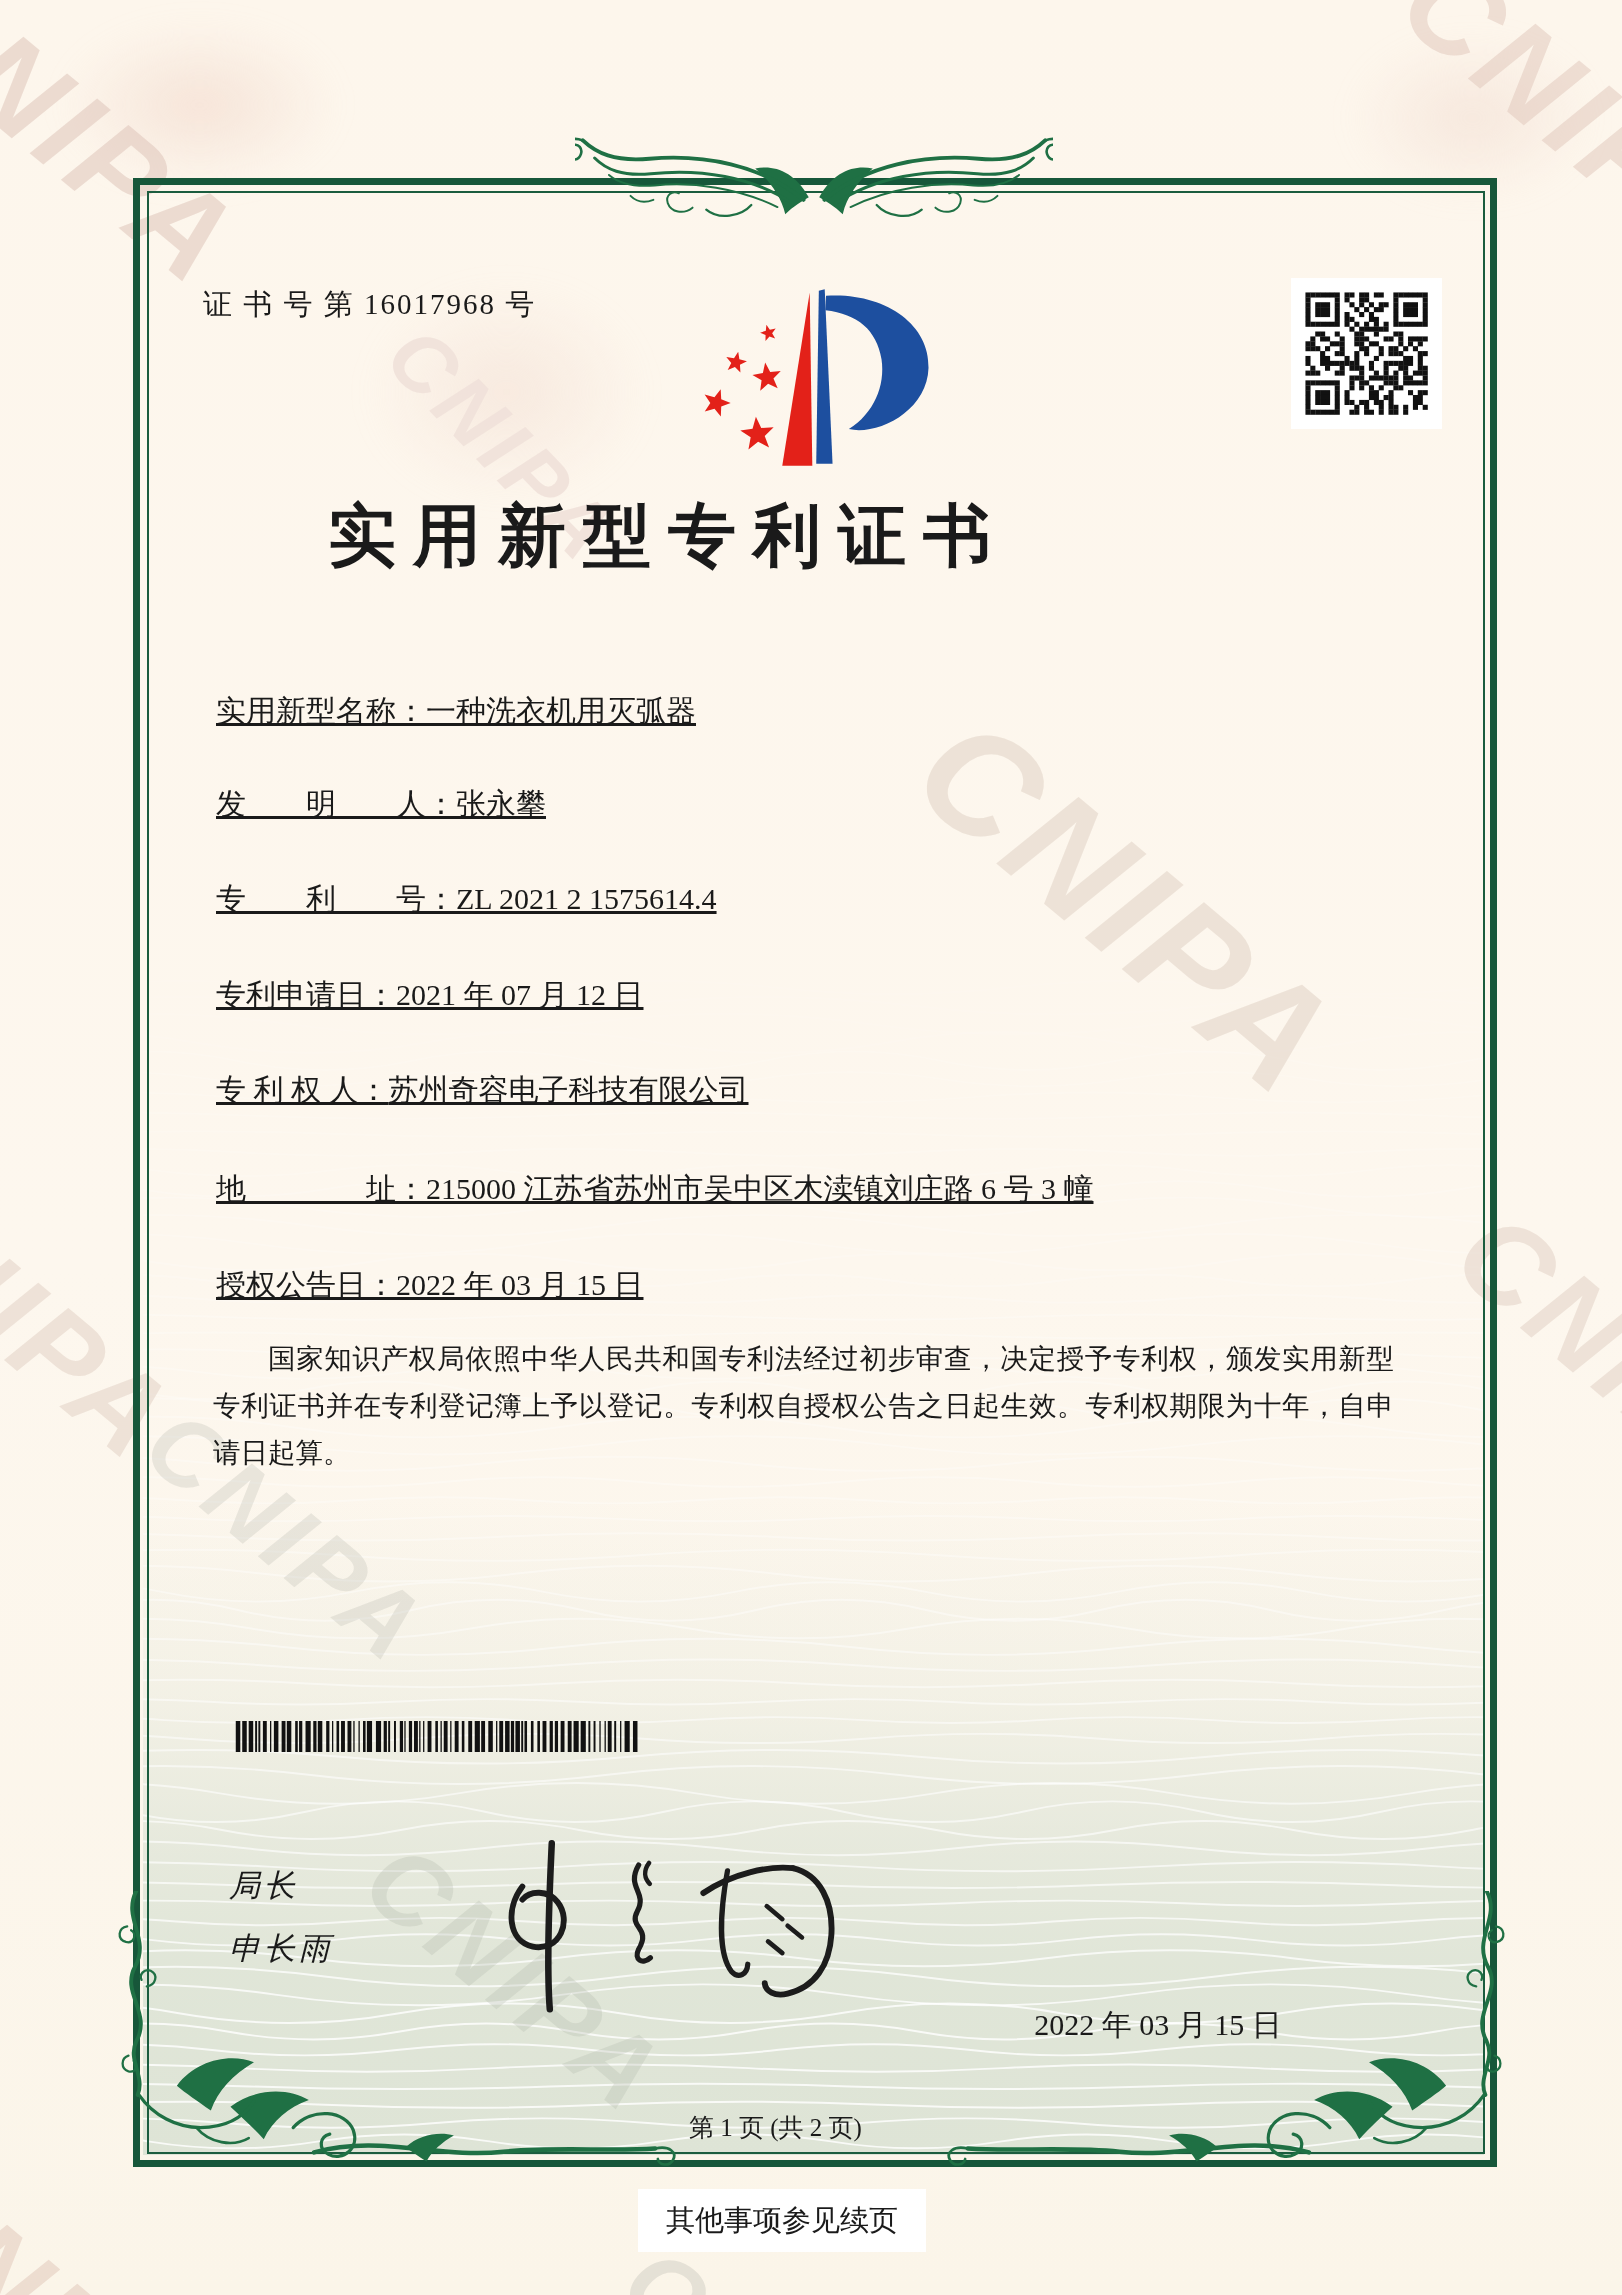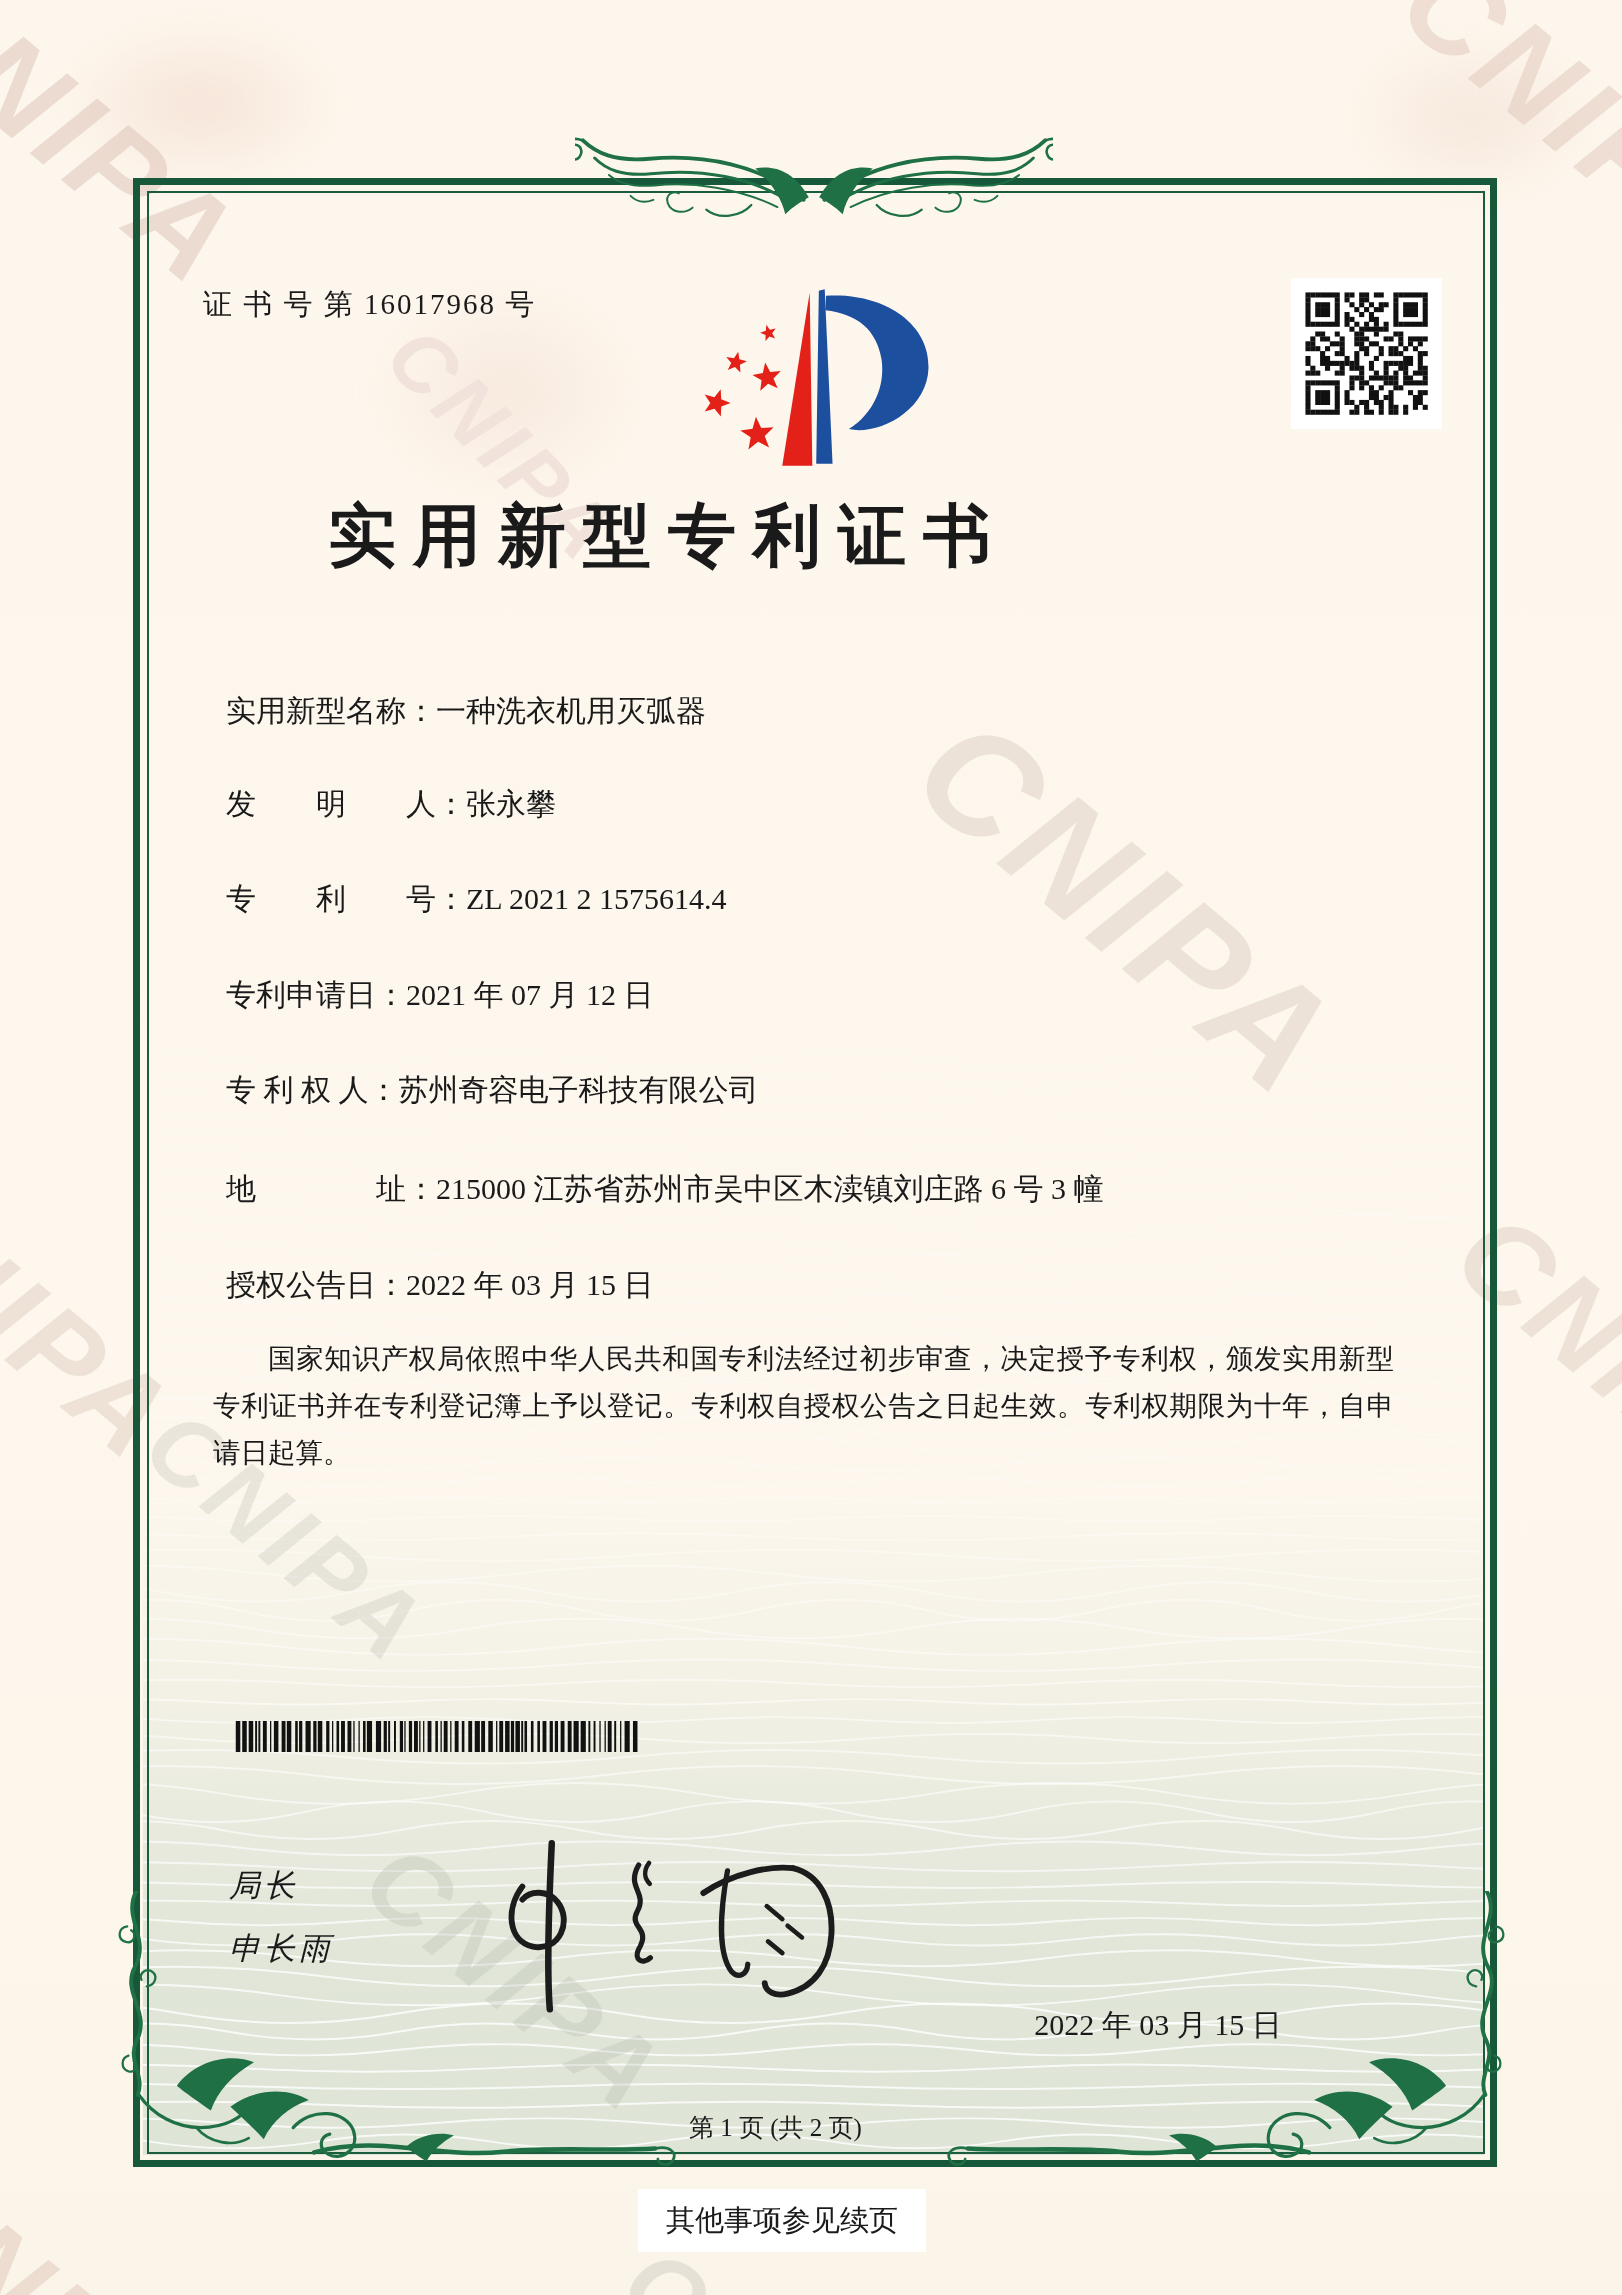--- a/index.html
+++ b/index.html
@@ -54,21 +54,21 @@
   .flip-x{transform:scaleX(-1);}
   
   .cert-no{
     position:absolute;left:203px;top:285px;font-size:29px;letter-spacing:2px;z-index:5;
   }
   .title{
     position:absolute;left:0;top:491px;width:1336px;text-align:center;
     font-size:68px;font-weight:700;letter-spacing:17px;z-index:5;
   }
   .field-row{
-    position:absolute;left:226px;font-size:30px;line-height:38px;z-index:5;white-space:nowrap;
+    position:absolute;left:216px;font-size:30px;line-height:38px;z-index:5;white-space:nowrap;text-decoration:underline;
   }
   .grant-right{position:absolute;left:842px;top:0;}
   .paras{
     position:absolute;left:213px;top:1335px;width:1181px;
     font-size:27.5px;line-height:47px;text-align:justify;word-break:break-all;z-index:5;
   }
   .paras p{margin:0;text-indent:2em;}
   .officer{position:absolute;left:229px;font-size:31px;letter-spacing:3.9px;z-index:5;font-style:italic;}
   .issue-date{
     position:absolute;left:955px;top:2005px;width:406px;text-align:center;

